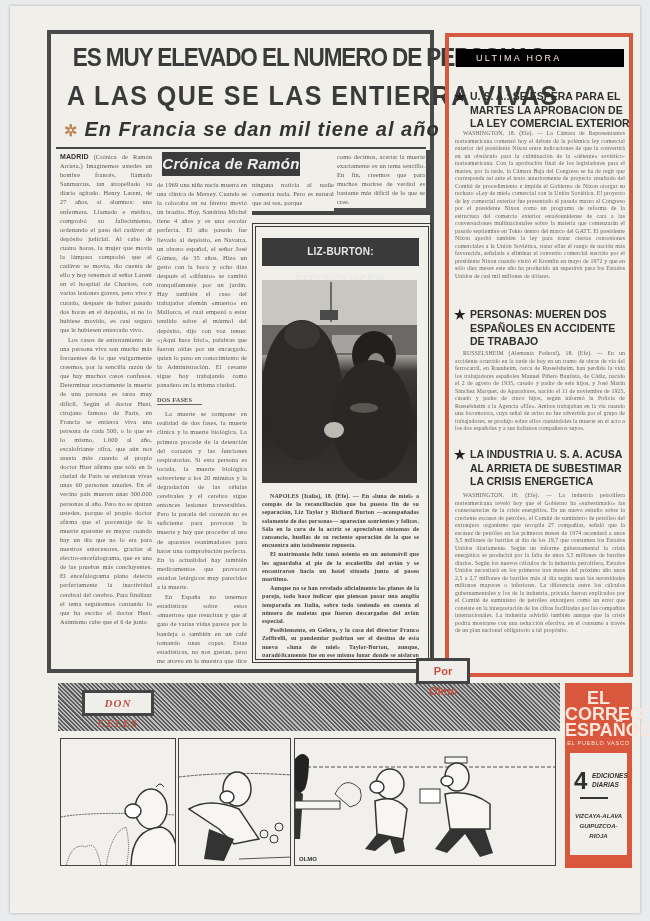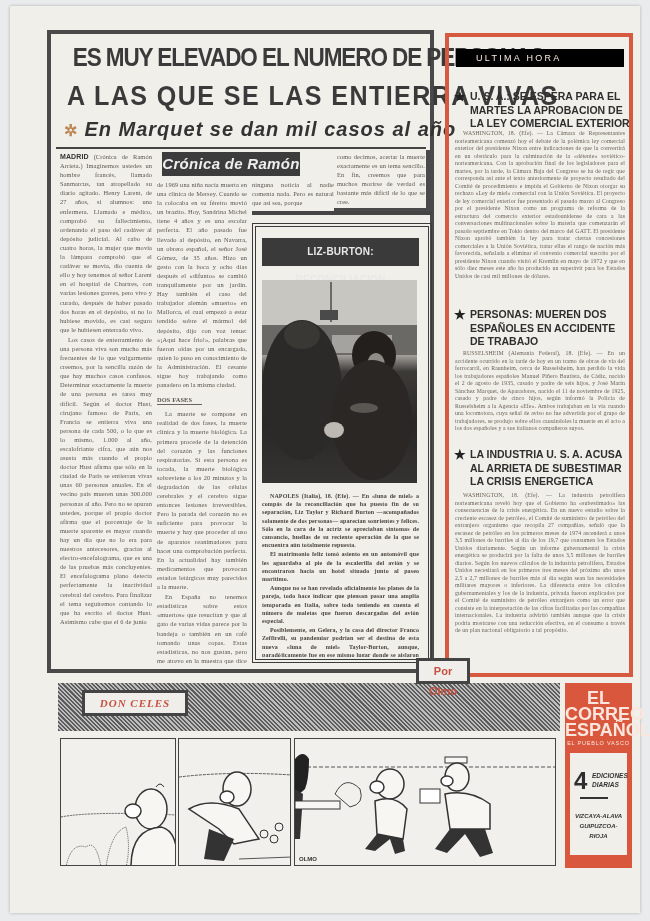--- a/index.html
+++ b/index.html
@@ -103,21 +103,21 @@
 <body>
 
 <div class="page"></div>
 
 <div class="main-frame"></div>
 <div class="headline">
   <span class="l1">ES MUY ELEVADO EL NUMERO DE PERSONAS</span>
   <span class="l2">A LAS QUE SE LAS ENTIERRA VIVAS</span>
 </div>
 <div class="subhead">
-  <span class="star">✲</span><span>En Marquet se dan mil casos al año</span>
+  <span class="star">✲</span><span>En Francia se dan mil tiene al año</span>
 </div>
 <div class="sep-bar" style="left:56px;top:147px;width:370px;height:2px;"></div>
 
 <div class="byline">Crónica de Ramón ARRIETA</div>
 
 <div class="text-col" style="left:60px;top:152px;width:92px;height:515px;">
   <p style="text-indent:0"><span class="lead">MADRID</span> <span>(Crónica de Ramón Arrieta.) Imaginemos ustedes un hombre francés, llamado Sanmarcus, tan atropellado su diario agitado. Henry Larent, de 27 años, si alumnos: una enfermera. Llamado e médico, comprobó su fallecimiento, ordenando el paso del cadáver al depósito judicial. Al cabo de cuatro horas, la mujer que movía la lámpara comprobó que el cadáver se movía, dio cuenta de ello y hoy tenemos al señor Larent en el hospital de Chartres, con varias lesiones graves, pero vivo y curado, después de haber pasado dos horas en el depósito, si no lo hubiese movido, es casi seguro que le hubiesen enterrado vivo.</span></p>
   <p>Los casos de enterramiento de una persona viva son mucho más frecuentes de lo que vulgarmente creemos, por la sencilla razón de que hay muchos casos confusos. Determinar exactamente la muerte de una persona es tarea muy difícil. Según el doctor Hust, cirujano famoso de París, en Francia se entierra viva una persona de cada 500, o lo que es lo mismo, 1.000 al año, escalofriante cifra, que aún nos asusta más cuando el propio doctor Hust afirma que sólo en la ciudad de París se entierran vivas unas 60 personas anuales. En el vecino país mueren unas 300.000 personas al año. Pero no se apuran ustedes, porque el propio doctor afirma que el porcentaje de la muerte aparente es mayor cuando hay un día que no lo era para nuestros antecesores, gracias al electro-encefalograma, que es una de las pruebas más concluyentes. El encefalograma plano detecta perfectamente la inactividad cerebral del cerebro. Para finalizar el tema seguiremos contando lo que ha escrito el doctor Hust. Asimismo cabe que el 6 de junio</p>
 </div>
 
@@ -184,21 +184,21 @@
 
 <div class="uh-head" style="top:448px;">
   <span class="star">★</span>
   <span>LA INDUSTRIA U. S. A. ACUSA AL ARRIETA DE SUBESTIMAR LA CRISIS ENERGETICA</span>
 </div>
 <div class="text-col uh-text" style="left:455px;top:492px;width:170px;height:175px;">
   <p>WASHINGTON, 18. (Efe). — La industria petrolífera norteamericana reveló hoy que el Gobierno ha «subestimado» las consecuencias de la crisis energética. En un nuevo estudio sobre la creciente escasez de petróleo, el Comité de suministro de petróleo del extranjero organismo que recopila 27 compañías, señaló que la escasez de petróleo en los primeros meses de 1974 ascenderá a unos 3,5 millones de barriles al día de los 19,7 que consumen los Estados Unidos diariamente. Según un informe gubernamental la crisis energética se producirá por la falta de unos 3,5 millones de barriles diarios. Según los nuevos cálculos de la industria petrolífera, Estados Unidos necesitará en los primeros tres meses del próximo año unos 2,5 a 2,7 millones de barriles más al día según sean las necesidades militares mayores o inferiores. La diferencia entre los cálculos gubernamentales y los de la industria, privada fueron explicados por el Comité de suministro de petróleo extranjero como un error que consiste en la interpretación de las cifras facilitadas por las compañías internacionales. La industria advirtió también aunque que la crisis podría mostrarse con una reducción efectiva, en el consumo a través de un plan nacional obligatorio a tal propósito.</p>
 </div>
 
 <div class="comic-band"></div>
-<div class="comic-label" style="left:82px;top:690px;width:106px;font-style:italic;font-family:'Liberation Serif',serif;letter-spacing:1px;">DON CELES</div>
+<div class="comic-label" style="left:82px;top:690px;width:72px;font-style:italic;font-family:'Liberation Serif',serif;letter-spacing:1px;">DON CELES</div>
 <div class="comic-label" style="left:416px;top:658px;width:54px;">Por Olmo</div>
 
 <div class="panel" style="left:60px;width:116px;">
   <svg width="116" height="128" viewBox="0 0 116 128">
     <path d="M0 78 Q30 72 116 76" stroke="#555" stroke-width="1" fill="none" stroke-dasharray="2 1"></path>
     <ellipse cx="90" cy="70" rx="16" ry="20" fill="#f7f6f2" stroke="#333" stroke-width="1.5"></ellipse>
     <ellipse cx="72" cy="72" rx="8" ry="7" fill="#fff" stroke="#333" stroke-width="1.5"></ellipse>
     <path d="M95 48 q4 -6 8 0" stroke="#333" fill="none"></path>
     <path d="M70 128 Q70 90 100 88 Q118 92 116 128Z" fill="#f7f6f2" stroke="#333" stroke-width="1.5"></path>
     <path d="M5 128 q5 -25 20 -20 q10 -8 15 20z" fill="none" stroke="#555" stroke-dasharray="1 1"></path>

